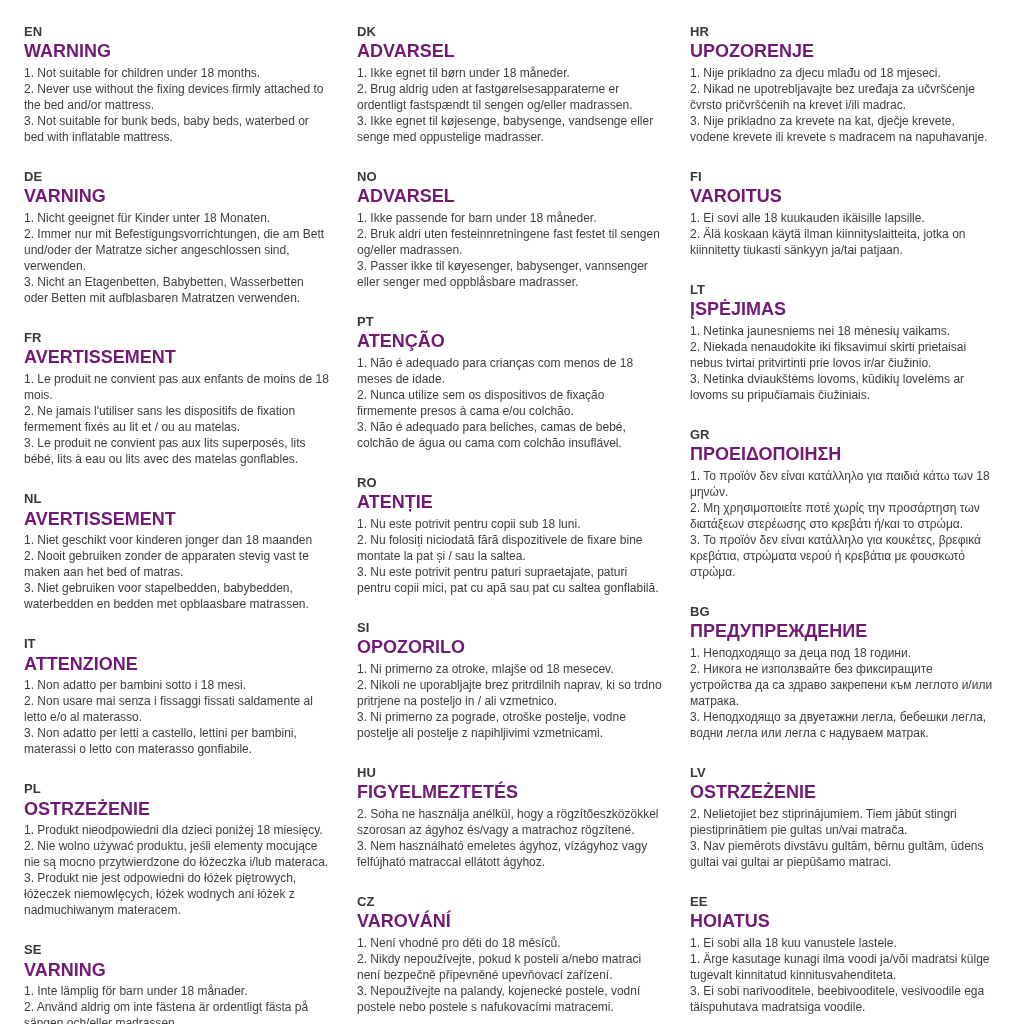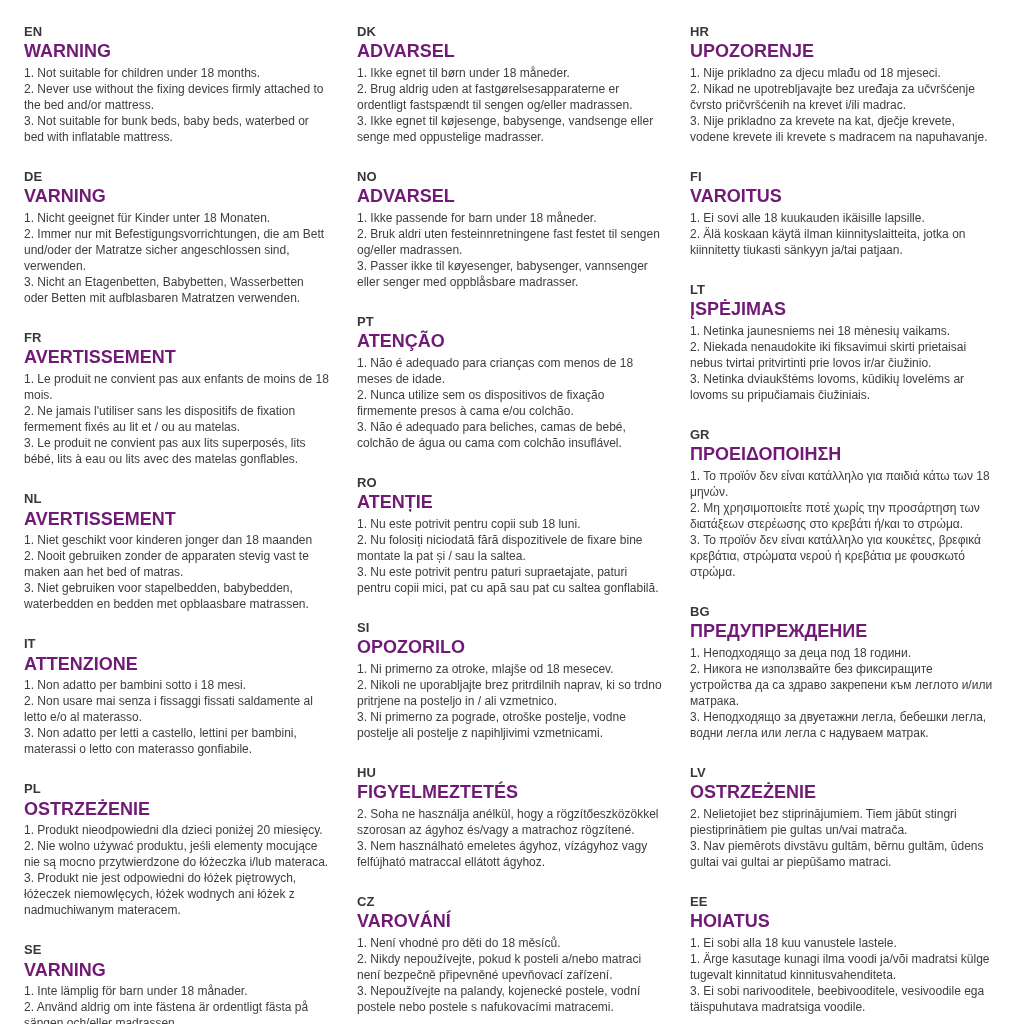--- a/index.html
+++ b/index.html
@@ -102,21 +102,21 @@
     <div class="lang-body">
             <p class="line">1. Non adatto per bambini sotto i 18 mesi.</p>
             <p class="line">2. Non usare mai senza i fissaggi fissati saldamente al letto e/o al materasso.</p>
             <p class="line">3. Non adatto per letti a castello, lettini per bambini, materassi o letto con materasso gonfiabile.</p>
           </div>
   </section>
         <section class="lang-section">
     <h2 class="lang-code">PL</h2>
     <h3 class="lang-title">OSTRZEŻENIE</h3>
     <div class="lang-body">
-            <p class="line">1. Produkt nieodpowiedni dla dzieci poniżej 20 miesięcy.</p>
+            <p class="line">1. Produkt nieodpowiedni dla dzieci poniżej 18 miesięcy.</p>
             <p class="line">2. Nie wolno używać produktu, jeśli elementy mocujące nie są mocno przytwierdzone do łóżeczka i/lub materaca.</p>
             <p class="line">3. Produkt nie jest odpowiedni do łóżek piętrowych, łóżeczek niemowlęcych, łóżek wodnych ani łóżek z nadmuchiwanym materacem.</p>
           </div>
   </section>
         <section class="lang-section">
     <h2 class="lang-code">SE</h2>
     <h3 class="lang-title">VARNING</h3>
     <div class="lang-body">
             <p class="line">1. Inte lämplig för barn under 18 månader.</p>
             <p class="line">2. Använd aldrig om inte fästena är ordentligt fästa på sängen och/eller madrassen.</p>

